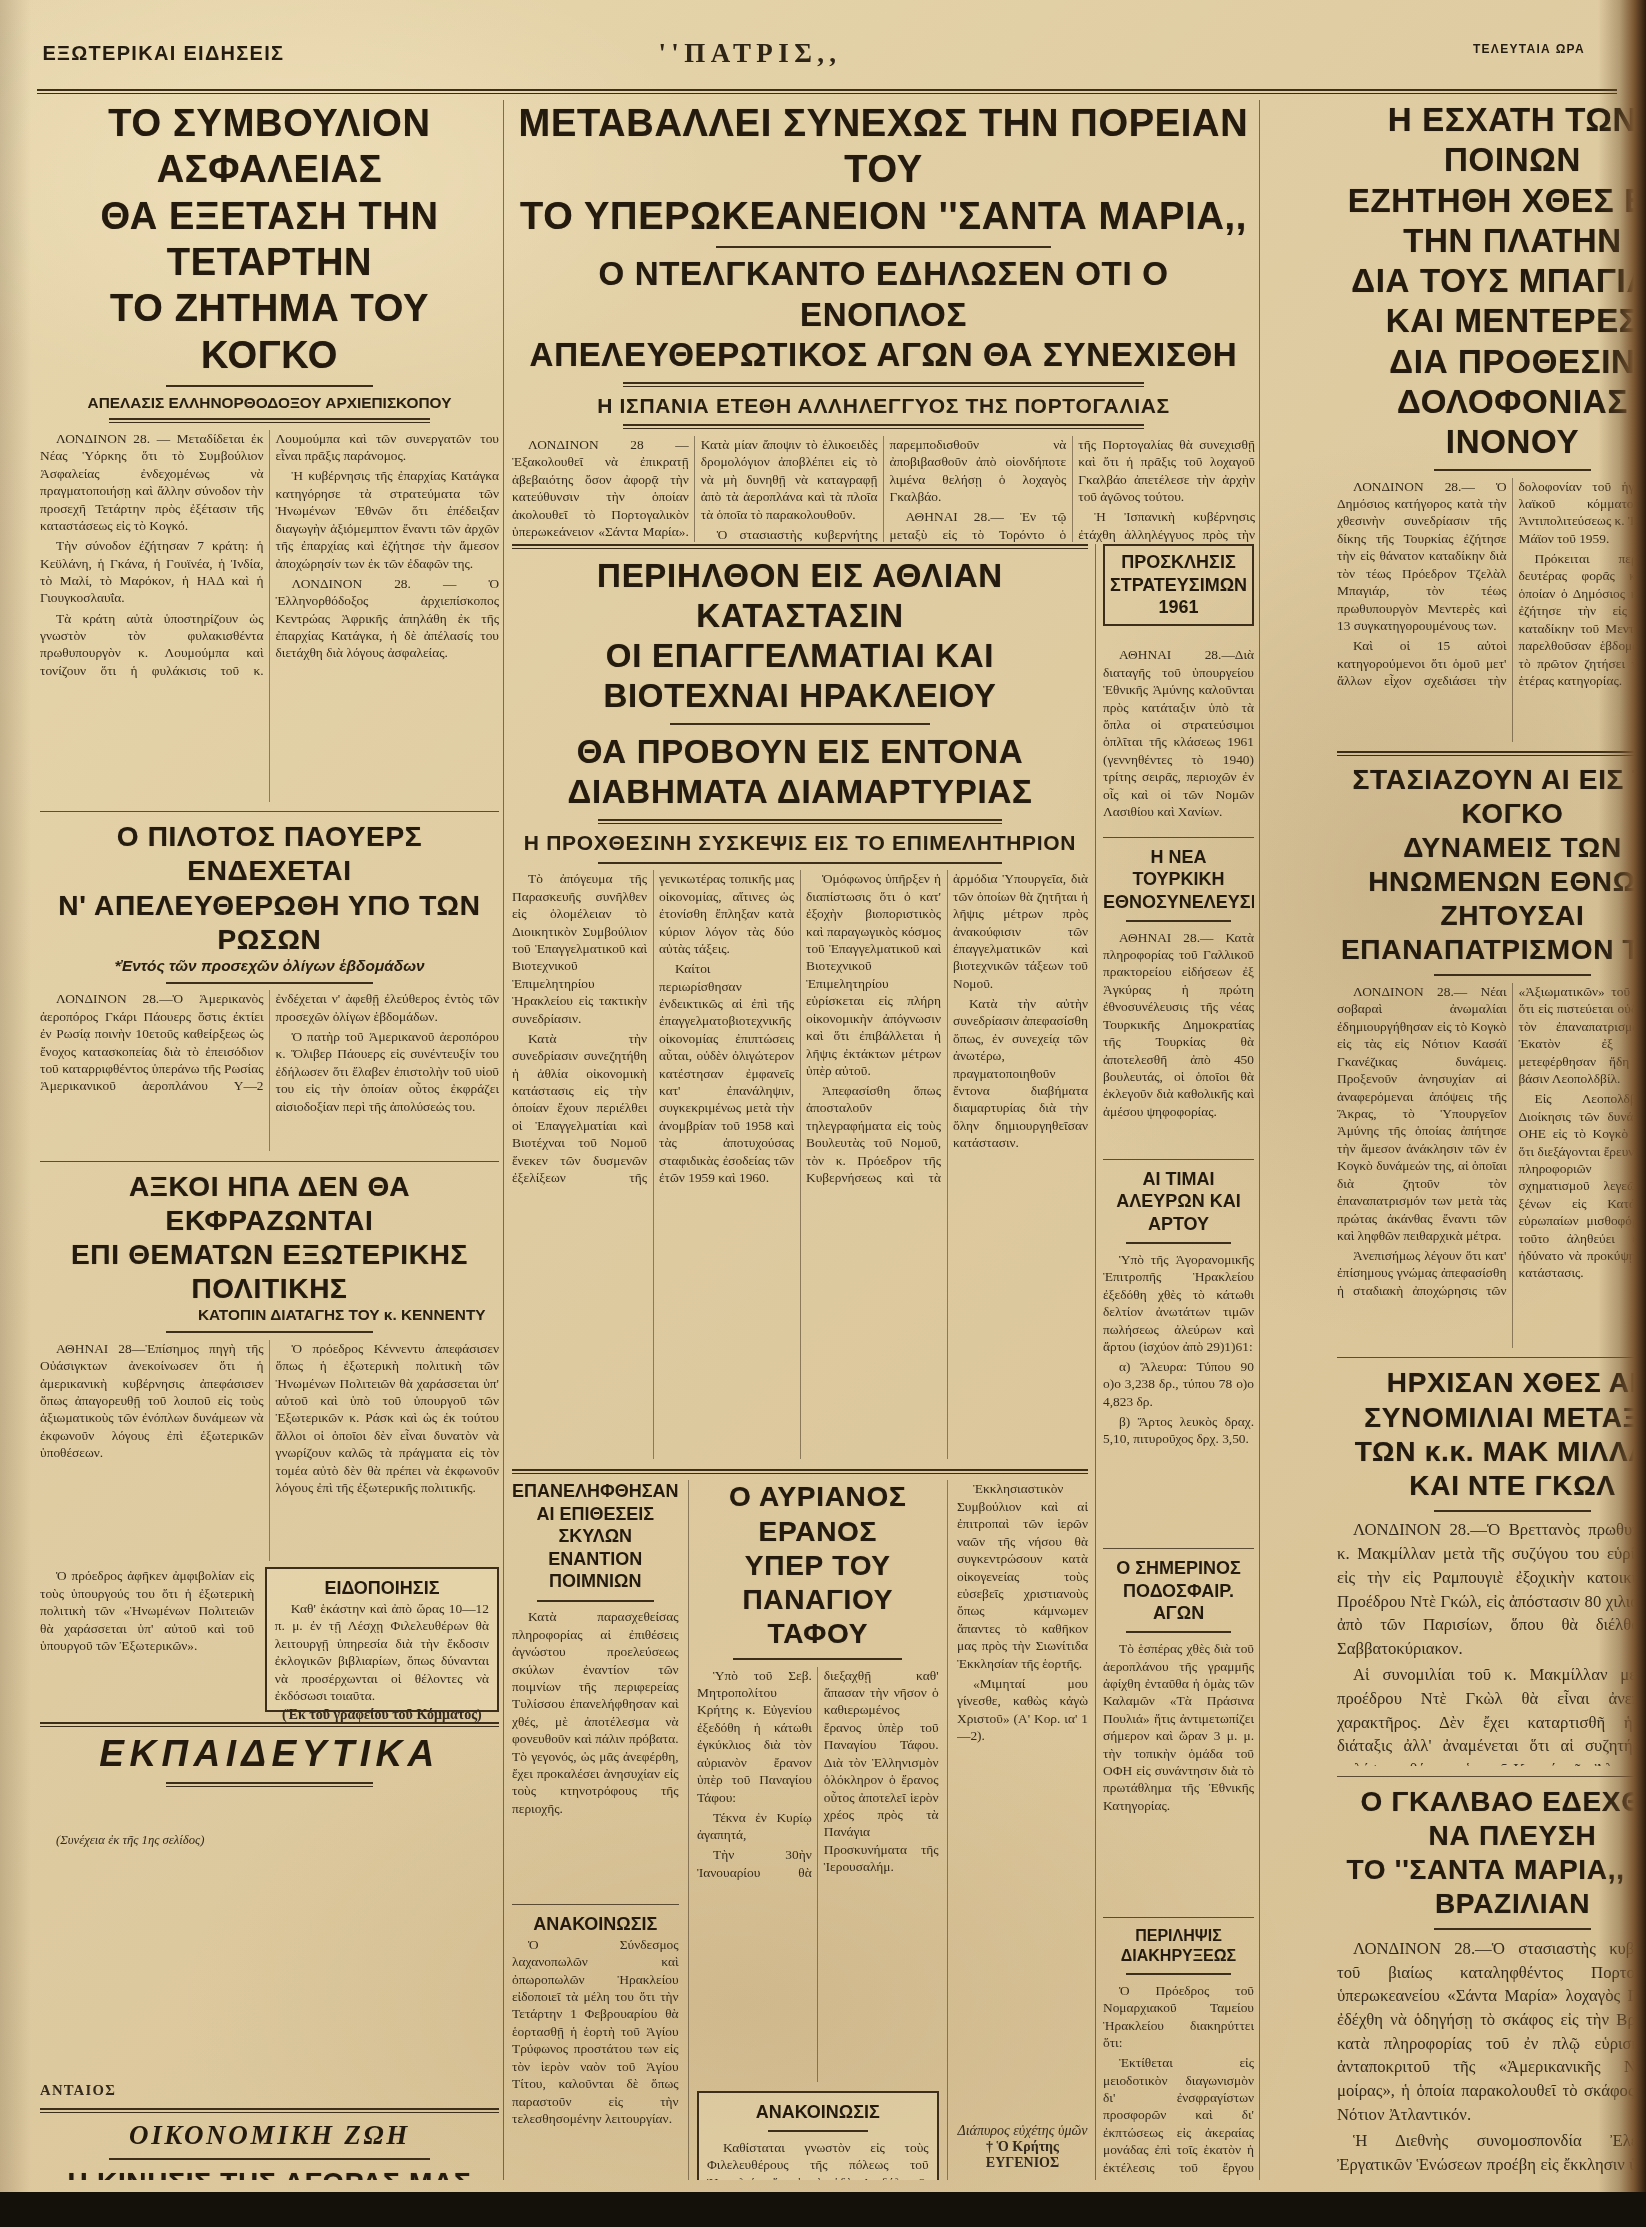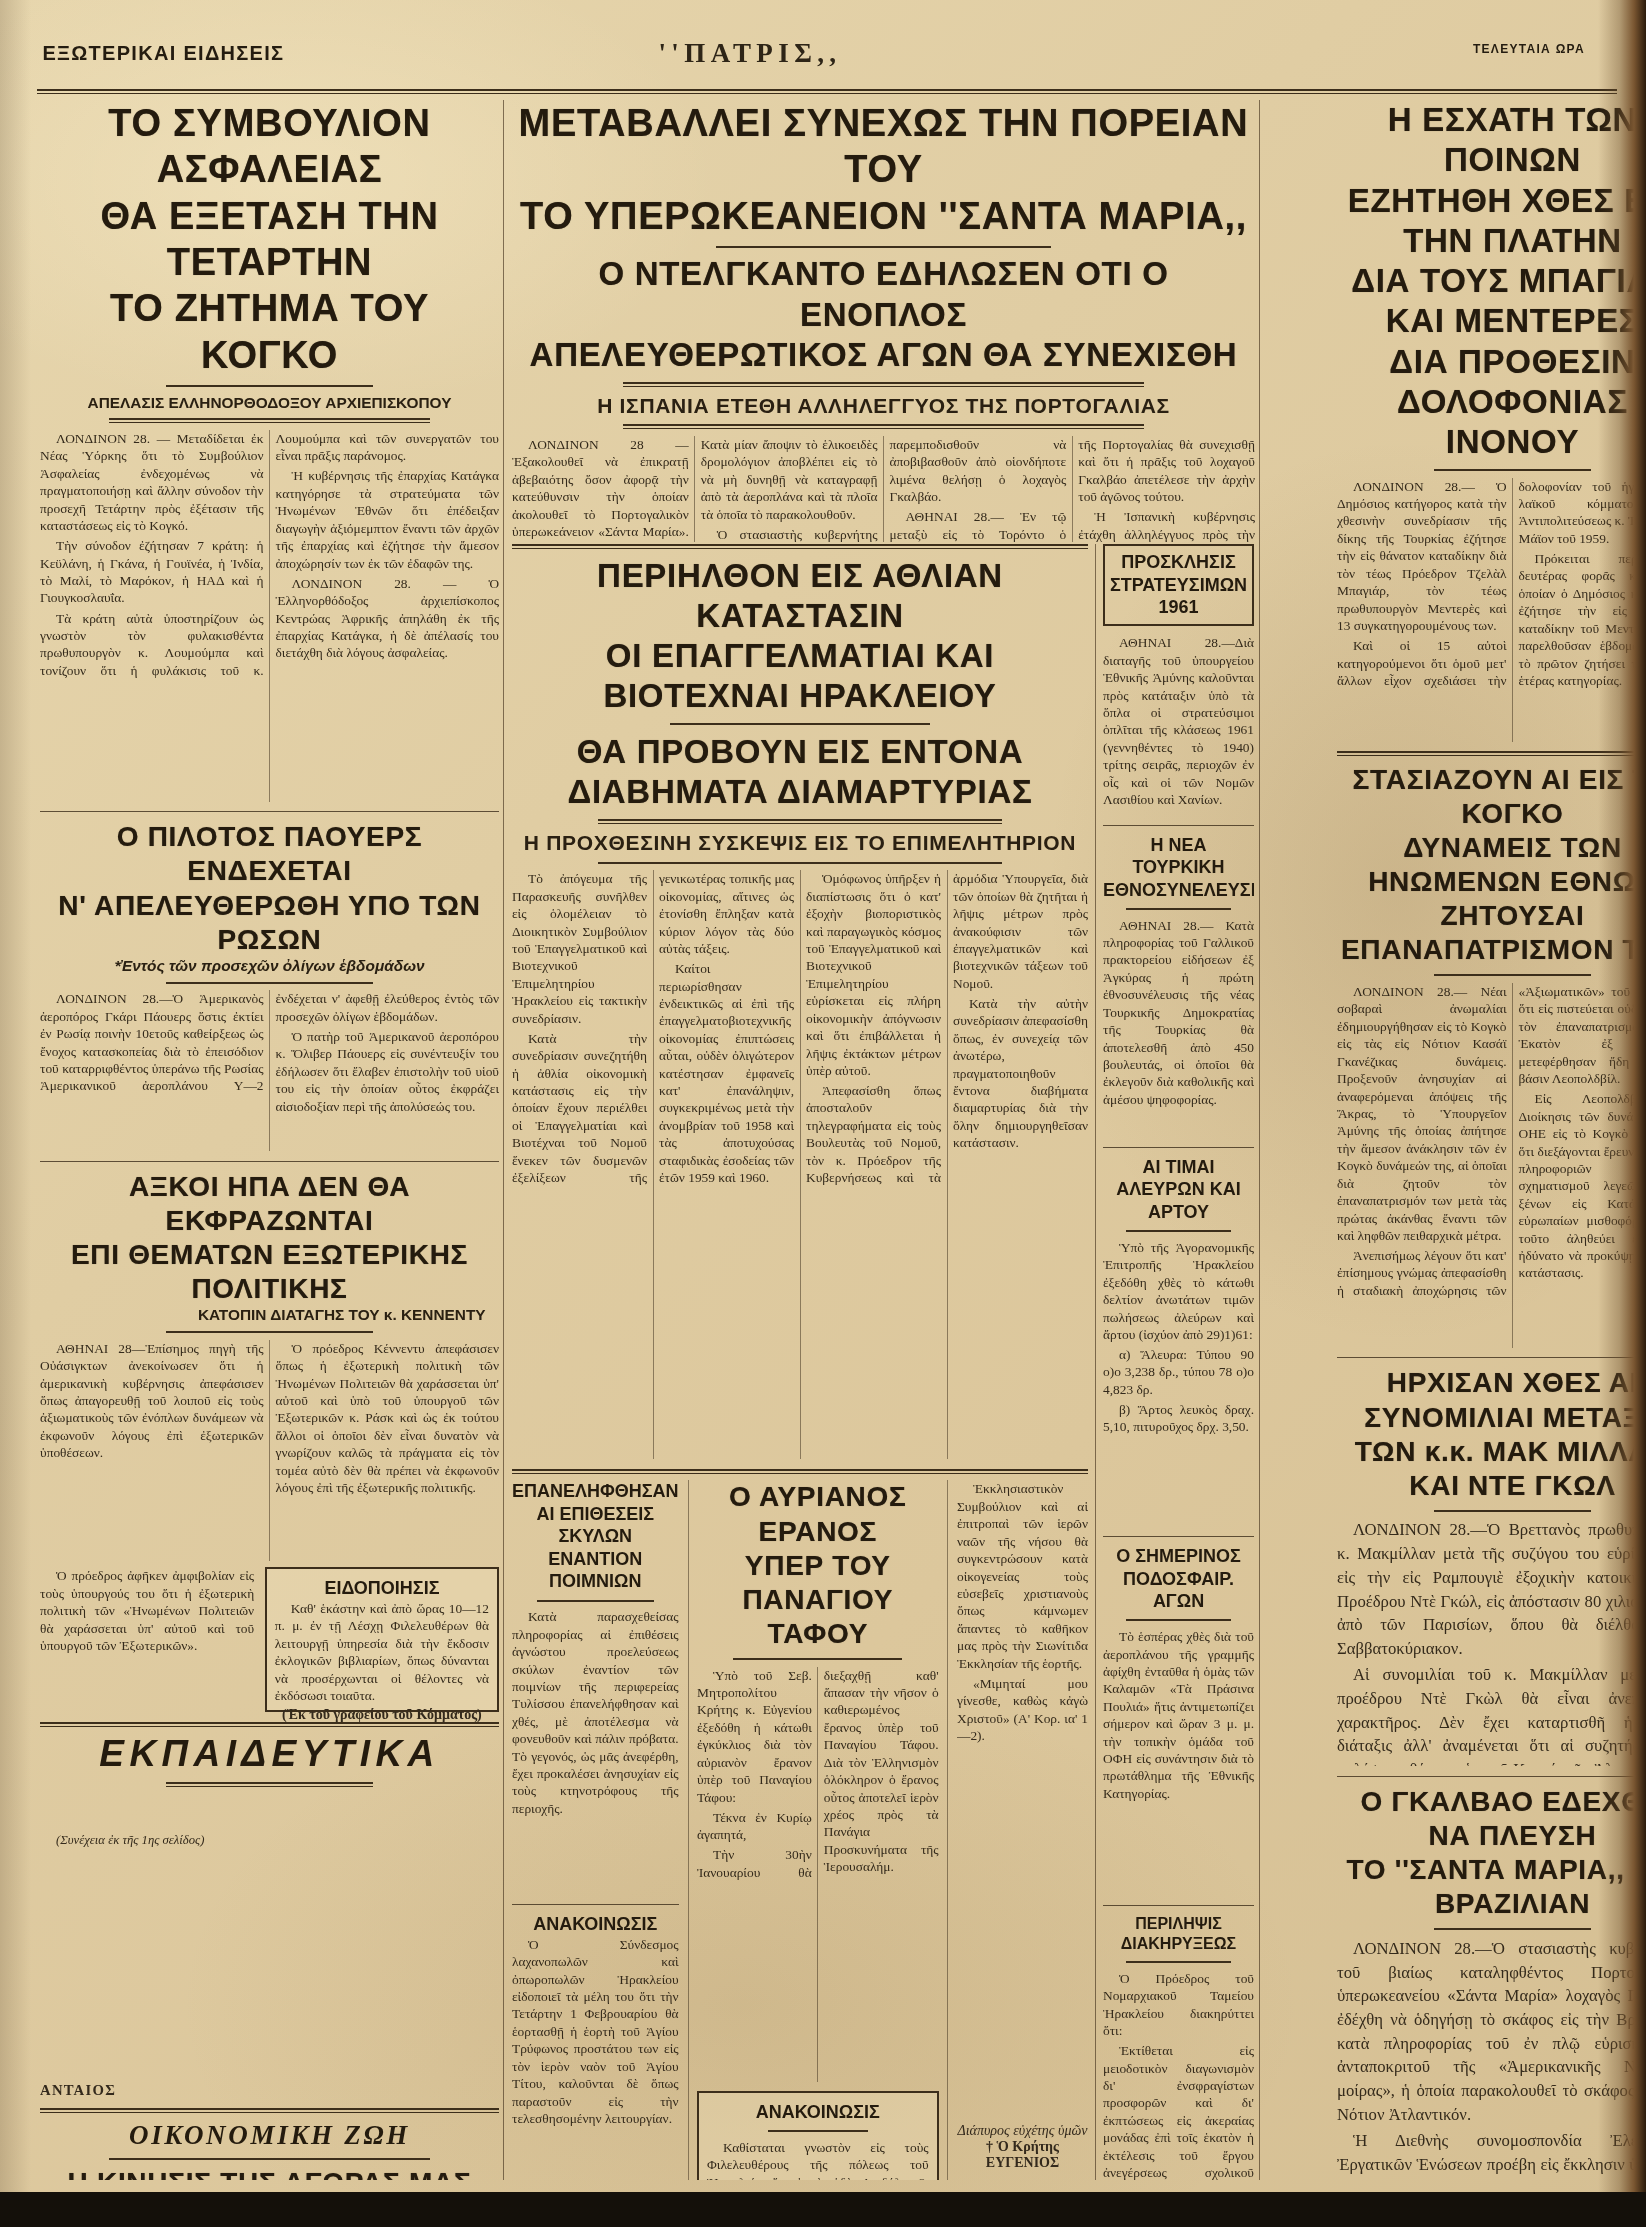--- a/index.html
+++ b/index.html
@@ -245,21 +245,21 @@
       </div>
     </div>
   </div>
 
   <div class="col-narrow">
     <div class="sec">
       <div class="boxed-title">
         <div class="small-heading">ΠΡΟΣΚΛΗΣΙΣ</div>
         <div class="small-heading">ΣΤΡΑΤΕΥΣΙΜΩΝ 1961</div>
       </div>
-      <div class="body" style="height:181px;margin-top:8px">
+      <div class="body" style="height:181px;margin-top:20px">
           <p class="para">ΑΘΗΝΑΙ 28.—Διὰ διαταγῆς τοῦ ὑπουργείου Ἐθνικῆς Ἀμύνης καλοῦνται πρὸς κατάταξιν ὑπὸ τὰ ὅπλα οἱ στρατεύσιμοι ὁπλῖται τῆς κλάσεως 1961 (γεννηθέντες τὸ 1940) τρίτης σειρᾶς, περιοχῶν ἐν οἷς καὶ οἱ τῶν Νομῶν Λασιθίου καὶ Χανίων.</p>
         </div>
     </div>
     <div class="rule-thin"></div>
 
     <div class="sec">
       <div class="small-heading">Η ΝΕΑ ΤΟΥΡΚΙΚΗ</div>
       <div class="small-heading">ΕΘΝΟΣΥΝΕΛΕΥΣΙΣ</div>
       <div class="rule rule-mid"></div>
       <div class="body" style="height:221px">

